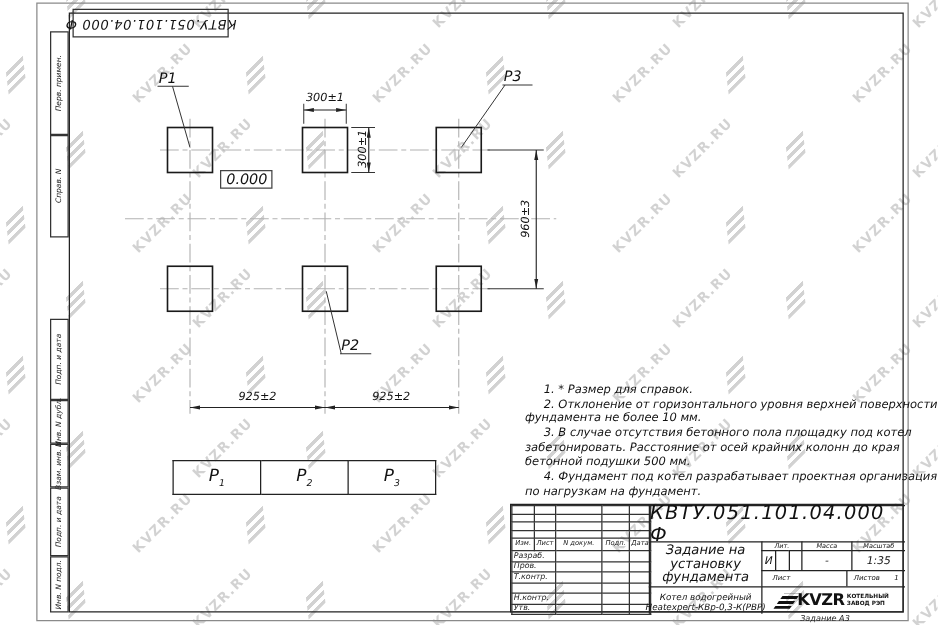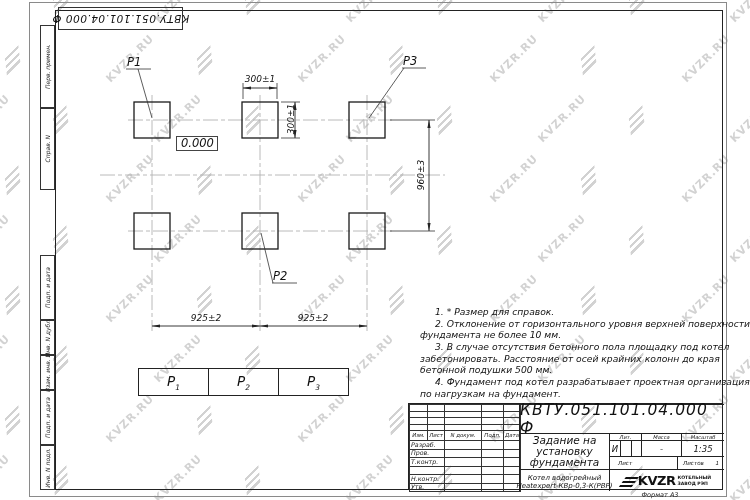--- a/index.html
+++ b/index.html
@@ -398,14 +398,14 @@
     <div class="cell brand-cell">
       <div class="brand-icon"></div>
       <div class="brand-name">KVZR</div>
       <div class="brand-sub">
         <div>КОТЕЛЬНЫЙ</div>
         <div>ЗАВОД РЭП</div>
       </div>
     </div>
   </div>
 
-  <div class="format-lbl">Формат А3</div>
+  <div class="format-lbl">Задание А3</div>
 </div>
 
 </body></html>

